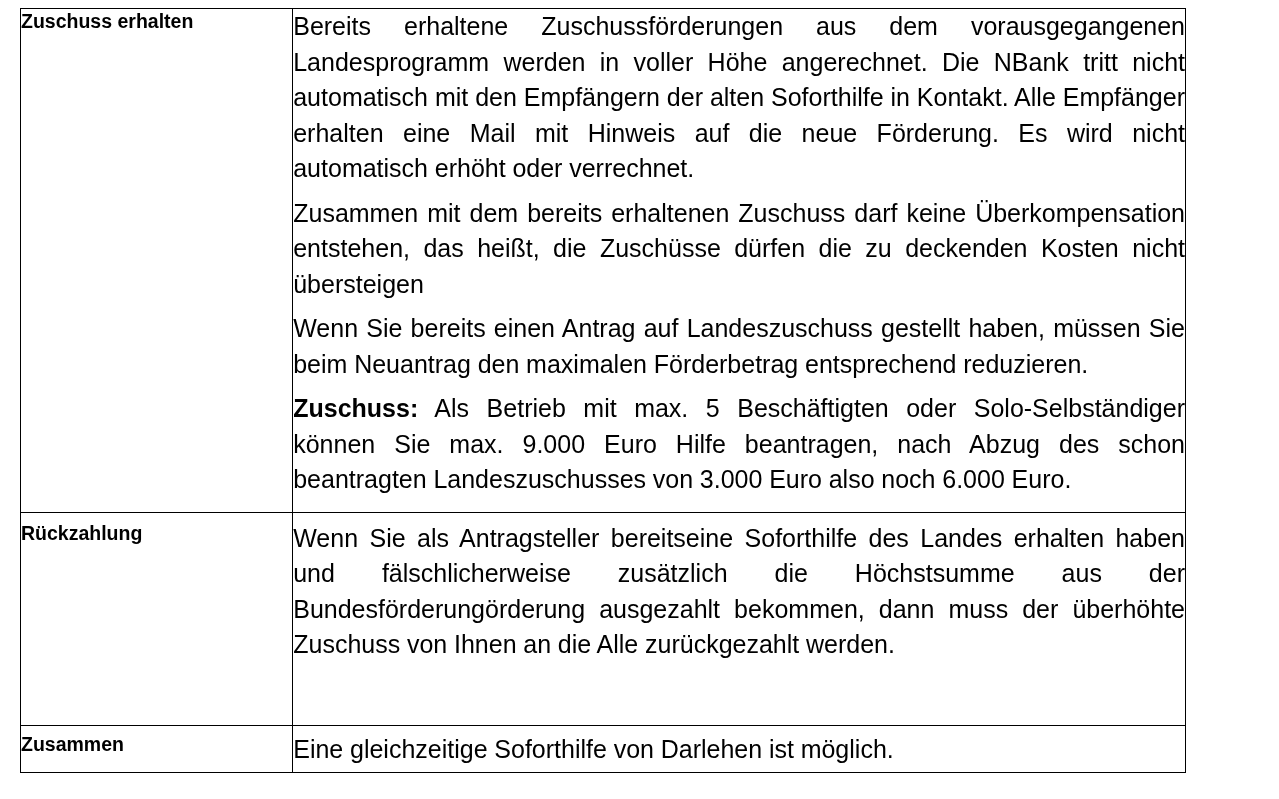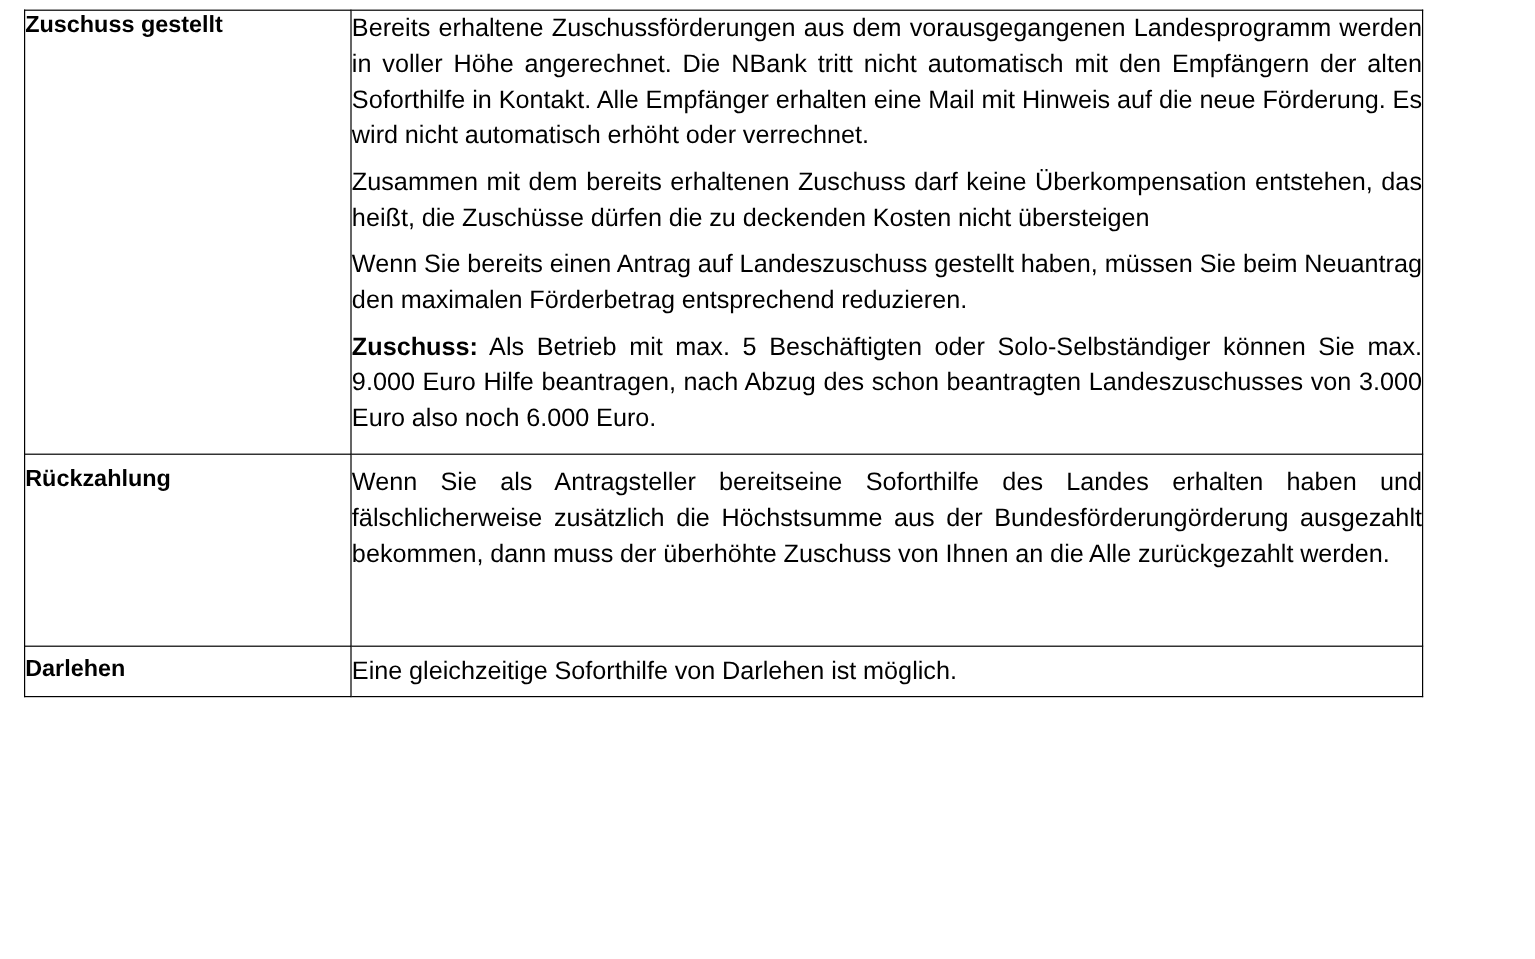--- a/index.html
+++ b/index.html
@@ -40,21 +40,21 @@
     width: 892px;
   }
   .label-cell {
     padding: 9px 0 0 8px;
     font-size: 19.5px;
     font-weight: bold;
     line-height: 1.25;
   }
   .body-cell {
     padding: 9px 12px 10px 12px;
-    font-size: 21px;
+    font-size: 25px;
     line-height: 1.42;
   }
   .body-cell p {
     margin: 0 0 0 0;
     text-align: justify;
     text-justify: inter-word;
     word-spacing: -0.2px;
   }
   .body-cell p + p {
     margin-top: 9px;
@@ -85,35 +85,35 @@
 <body>
 
 <div class="page">
   <table class="doc-table">
     <colgroup>
       <col class="col-label">
       <col class="col-body">
     </colgroup>
     <tbody>
       <tr class="row-zuschuss">
-        <td class="label-cell">Zuschuss gestellt</td>
+        <td class="label-cell">Zuschuss erhalten</td>
         <td class="body-cell">
           <p>Bereits erhaltene Zuschussförderungen aus dem vorausgegangenen Landesprogramm werden in voller Höhe angerechnet. Die NBank tritt nicht automatisch mit den Empfängern der alten Soforthilfe in Kontakt. Alle Empfänger erhalten eine Mail mit Hinweis auf die neue Förderung. Es wird nicht automatisch erhöht oder verrechnet.</p>
           <p>Zusammen mit dem bereits erhaltenen Zuschuss darf keine Überkompensation entstehen, das heißt, die Zuschüsse dürfen die zu deckenden Kosten nicht übersteigen</p>
           <p>Wenn Sie bereits einen Antrag auf Landeszuschuss gestellt haben, müssen Sie beim Neuantrag den maximalen Förderbetrag entsprechend reduzieren.</p>
           <p><span class="bold-lead">Zuschuss:</span><span> Als Betrieb mit max. 5 Beschäftigten oder Solo-Selbständiger können Sie max. 9.000 Euro Hilfe beantragen, nach Abzug des schon beantragten Landeszuschusses von 3.000 Euro also noch 6.000 Euro.</span></p>
         </td>
       </tr>
       <tr class="row-rueck">
         <td class="label-cell">Rückzahlung</td>
         <td class="body-cell">
           <p>Wenn Sie als Antragsteller bereitseine Soforthilfe des Landes erhalten haben und fälschlicherweise zusätzlich die Höchstsumme aus der Bundesförderungörderung ausgezahlt bekommen, dann muss der überhöhte Zuschuss von Ihnen an die Alle zurückgezahlt werden.</p>
         </td>
       </tr>
       <tr class="row-darlehen">
-        <td class="label-cell">Darlehen</td>
+        <td class="label-cell">Zusammen</td>
         <td class="body-cell">
           <p class="nojust">Eine gleichzeitige Soforthilfe von Darlehen ist möglich.</p>
         </td>
       </tr>
     </tbody>
   </table>
 </div>
 
 </body></html>

